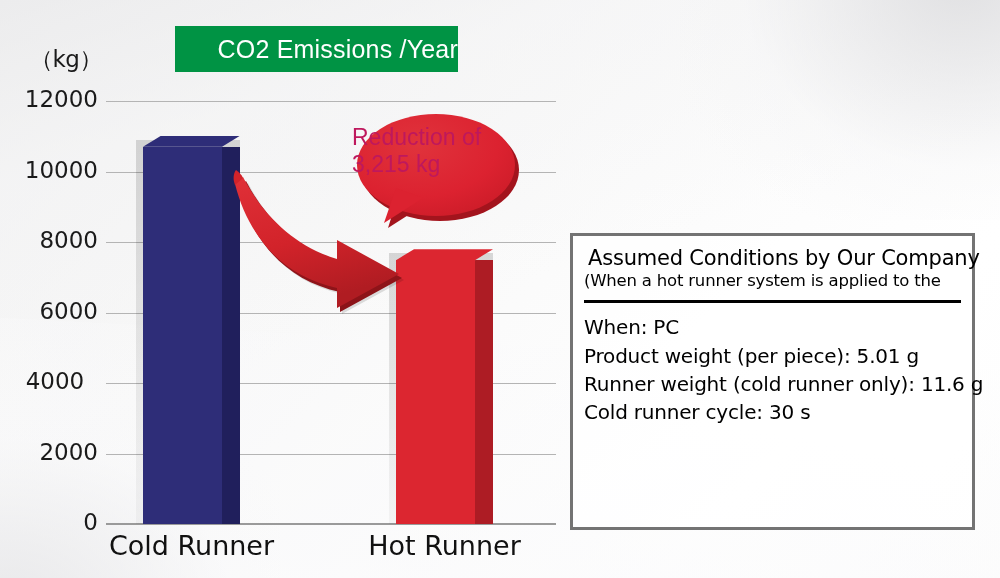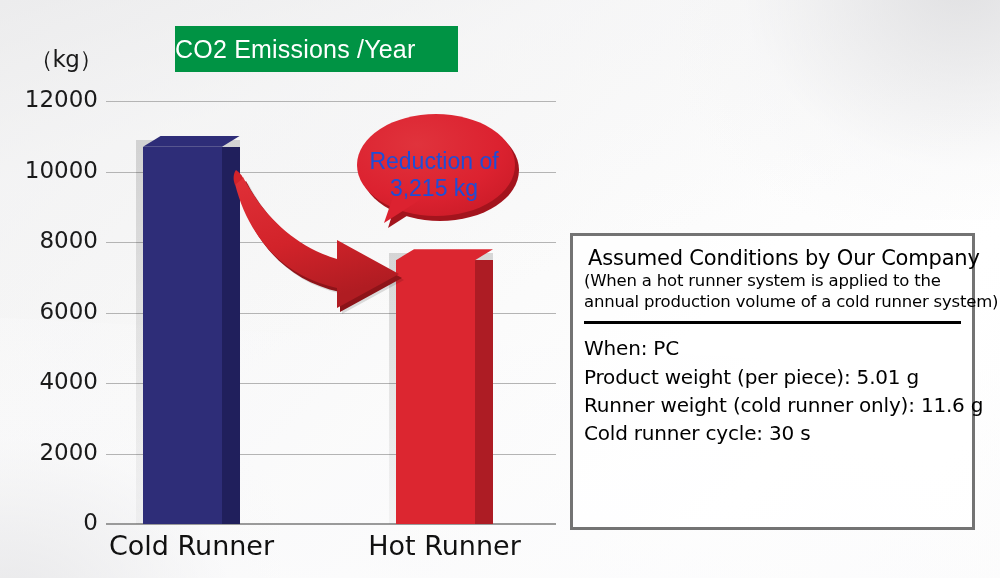--- a/index.html
+++ b/index.html
@@ -75,21 +75,21 @@
 
   
   #title-banner {
     position: absolute;
     left: 175px;
     top: 26px;
     width: 283px;
     height: 46px;
     display: flex;
     align-items: center;
-    justify-content: flex-start;
+    justify-content: flex-end;
   }
   #title-banner-text {
     color: #ffffff;
     font-size: 25px;
     font-family: "Liberation Sans", sans-serif;
     letter-spacing: 0.2px;
     white-space: nowrap;
   }
 
   
@@ -172,24 +172,24 @@
   #callout {
     position: absolute;
     left: 352px;
     top: 110px;
     width: 182px;
     height: 120px;
   }
   #callout-text {
     position: absolute;
     left: 0;
-    top: 38px;
+    top: 14px;
     width: 164px;
-    text-align: center;
-    color: #1d4ed8;
+    text-align: left;
+    color: #be185d;
     font-size: 23px;
     line-height: 1.18;
     font-family: "Liberation Sans", sans-serif;
     white-space: pre-line;
     z-index: 3;
   }
 
   
   #info-box {
     position: absolute;
@@ -264,21 +264,21 @@
         <div class="ytick-wrap" style="top: 171.5px;">
           <div class="ytick" style="top: -15px;">10000</div>
         </div>
         <div class="ytick-wrap" style="top: 242px;">
           <div class="ytick" style="top: -15px;">8000</div>
         </div>
         <div class="ytick-wrap" style="top: 312.5px;">
           <div class="ytick" style="top: -15px;">6000</div>
         </div>
         <div class="ytick-wrap" style="top: 383px;">
-          <div class="ytick" style="top: -15px;">4000</div>
+          <div class="ytick" style="top: -15px; text-align: center;">4000</div>
         </div>
         <div class="ytick-wrap" style="top: 453.5px;">
           <div class="ytick" style="top: -15px;">2000</div>
         </div>
         <div class="ytick-wrap" style="top: 524px;">
           <div class="ytick" style="top: -15px;">0</div>
         </div>
       </div>
     <div id="bars">
         <div class="bar" title="Cold Runner: 10700" style="left: 143px; top: 146.825px; width: 79px; height: 377.175px;">
@@ -341,21 +341,20 @@
       <ellipse cx="84" cy="55" rx="79" ry="51" fill="url(#bubGrad)"></ellipse>
       <path d="M44,78 L32,113 L71,88 Z" fill="#DC2230"></path>
     </svg>
     <div id="callout-text">Reduction of
 3,215 kg</div>
   </div>
 
   <div id="info-box">
     <div id="info-title"> Assumed Conditions by Our Company</div>
     <div class="info-sub">(When a hot runner system is applied to the</div>
-    <div class="info-sub">annual production volume of a cold runner system)</div>
     <div id="info-rule"></div>
     <div id="info-items">
         <div class="info-item">When: PC</div>
         <div class="info-item">Product weight (per piece): 5.01 g</div>
         <div class="info-item">Runner weight (cold runner only): 11.6 g</div>
         <div class="info-item">Cold runner cycle: 30 s</div>
       </div>
   </div>
 
 </div>

